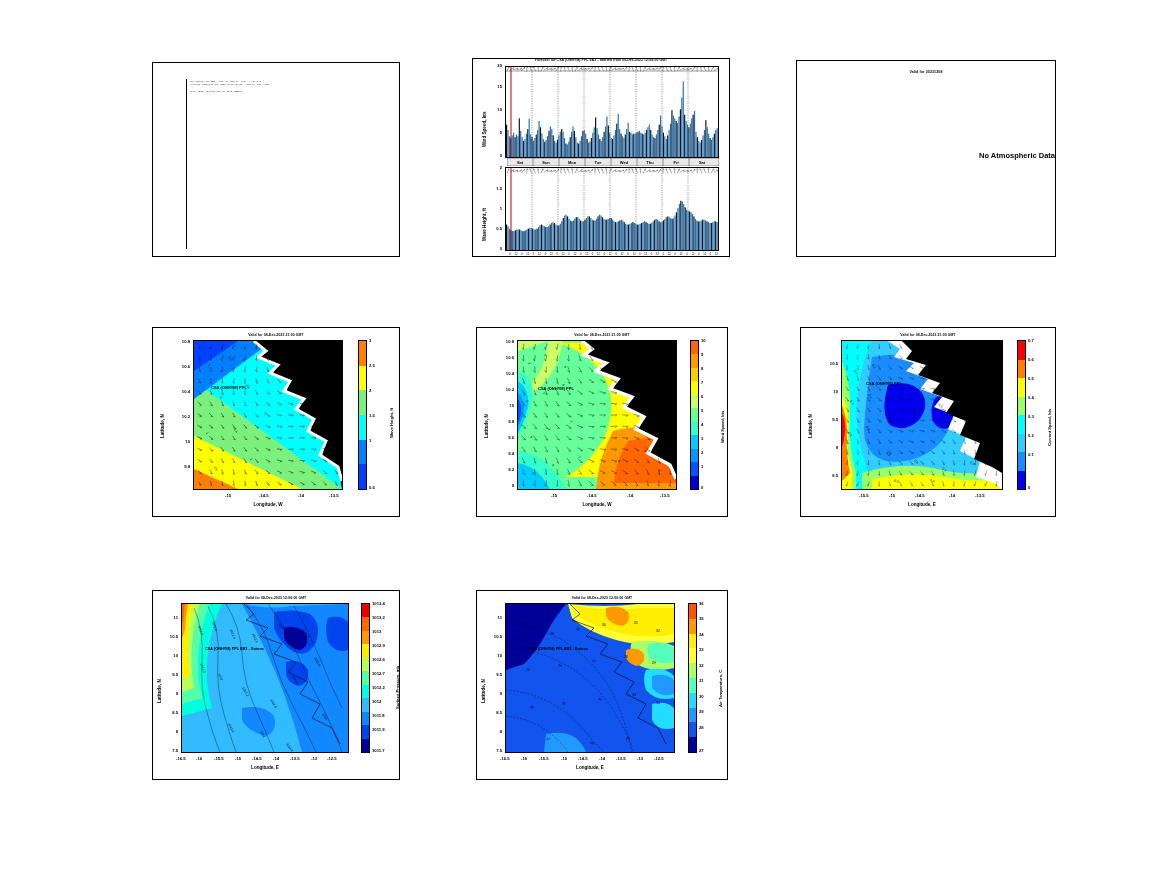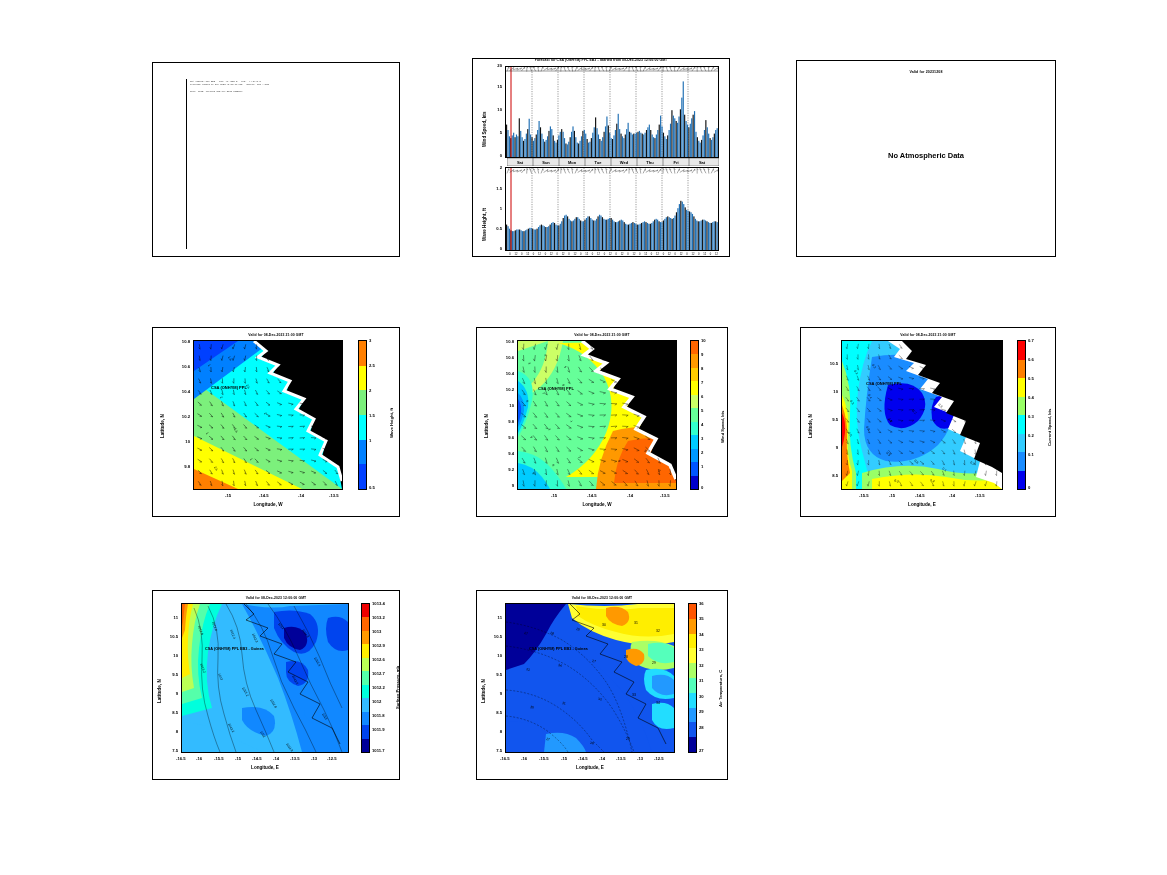--- a/index.html
+++ b/index.html
@@ -8,21 +8,21 @@
   .ptitle{position:absolute;left:0;right:0;text-align:center;font-size:3.4px;font-weight:700;letter-spacing:.1px;white-space:nowrap;}
   .axes{position:absolute;border:1px solid #000;box-sizing:border-box;overflow:hidden;}
   .axlabel{position:absolute;font-size:4.6px;font-weight:700;text-align:center;white-space:nowrap;}
   .vlabel{position:absolute;font-size:4.6px;font-weight:700;white-space:nowrap;transform-origin:0 0;transform:rotate(-90deg);}
   .tick{position:absolute;font-size:4.2px;font-weight:700;white-space:nowrap;}
   .tickR{position:absolute;font-size:4.2px;font-weight:700;white-space:nowrap;text-align:right;}
   .cbar{position:absolute;border:1px solid #000;box-sizing:border-box;}
   .cseg{width:100%;}
   .cblabel{position:absolute;font-size:4.2px;font-weight:700;white-space:nowrap;transform-origin:0 0;transform:rotate(-90deg);}
   .sitetag{position:absolute;font-size:4.4px;font-weight:700;white-space:nowrap;color:#000;z-index:40;}
-  .bigmsg{position:absolute;left:0;right:0;text-align:center;font-size:7.5px;font-weight:700;}
+  .bigmsg{position:absolute;left:0;right:0;text-align:right;font-size:7.5px;font-weight:700;}
   .tinytext{position:absolute;font-size:2.2px;line-height:3px;white-space:pre;font-family:"Liberation Mono",monospace;color:#2a2a2a;}
   .vrule{position:absolute;background:#000;width:1px;}
   svg{display:block;}
 </style>
 </head>
 <body>
 
 <div class="panel" style="left:152px;top:62px;width:248px;height:195px;">
   <div class="vrule" style="left:33px;top:16px;height:170px;"></div>
   <div class="tinytext" style="left:37px;top:17px;">CSA (ONHYM) PPL EB3   Lat: 10.1683 N   Lon: -14.3117 W</div>

